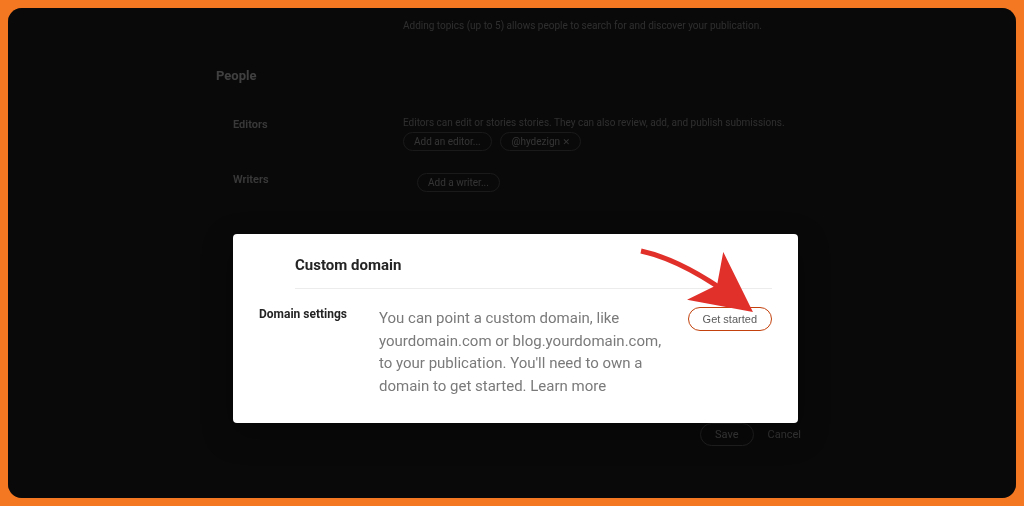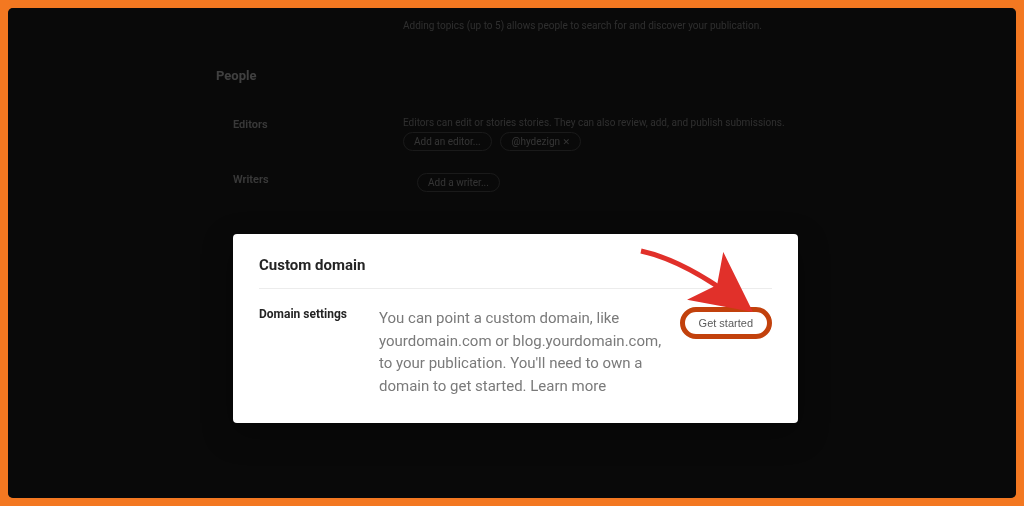--- a/index.html
+++ b/index.html
@@ -8,21 +8,21 @@
       height: 506px;
       background: #f37821;
       font-family: -apple-system, BlinkMacSystemFont, "Segoe UI", Roboto, sans-serif;
       overflow: hidden;
       position: relative;
     }
     .frame {
       position: absolute;
       top: 8px; left: 8px; right: 8px; bottom: 8px;
       background: #191919;
-      border-radius: 5px;
+      border-radius: 14px;
       overflow: hidden;
     }
     .overlay {
       position: absolute;
       inset: 0;
       background: rgba(0,0,0,0.62);
       z-index: 2;
     }
     .bg-content {
       position: relative;
@@ -98,20 +98,21 @@
       box-shadow: 0 10px 30px rgba(0,0,0,0.35);
       z-index: 3;
       padding: 22px 26px 26px 26px;
     }
     .modal-title {
       font-size: 15px;
       font-weight: 700;
       color: #242424;
       padding-bottom: 14px;
       border-bottom: 1px solid #ececec;
+      margin-left: 36px;
     }
     .modal-row {
       display: flex;
       align-items: flex-start;
       padding-top: 18px;
     }
     .modal-label {
       flex: 0 0 120px;
       font-size: 12px;
       font-weight: 700;
@@ -121,21 +122,21 @@
       flex: 1 1 auto;
       font-size: 15px;
       line-height: 1.5;
       color: #7a7a7a;
       padding-right: 12px;
     }
     .modal-action {
       flex: 0 0 auto;
     }
     .get-started-btn {
-      border: 5px solid #c2410c;
+      border: 1px solid #c2410c;
       background: #fff;
       border-radius: 16px;
       padding: 5px 14px;
       font-size: 11px;
       color: #5a5a5a;
       cursor: pointer;
       text-align: center;
     }
 
     
@@ -159,20 +160,24 @@
     <div style="position:absolute; top:124px; left:395px;">
       <span class="pill">Add an editor...</span>
       <span class="pill"><span>@hydezign</span> <span style="font-size:9px;">✕</span></span>
     </div>
 
     <div class="bg-label" style="top:165px;">Writers</div>
     <div style="position:absolute; top:165px; left:409px;">
       <span class="pill">Add a writer...</span>
     </div>
 
+    <div class="bottom-actions">
+      <div class="btn-save">Save</div>
+      <div class="btn-cancel">Cancel</div>
+    </div>
   </div>
 
   <div class="overlay"></div>
 
   <div class="modal">
     <div class="modal-title">Custom domain</div>
     <div class="modal-row">
       <div class="modal-label">Domain settings</div>
       <div class="modal-desc">You can point a custom domain, like yourdomain.com or blog.yourdomain.com, to your publication. You'll need to own a domain to get started. Learn more</div>
       <div class="modal-action">

